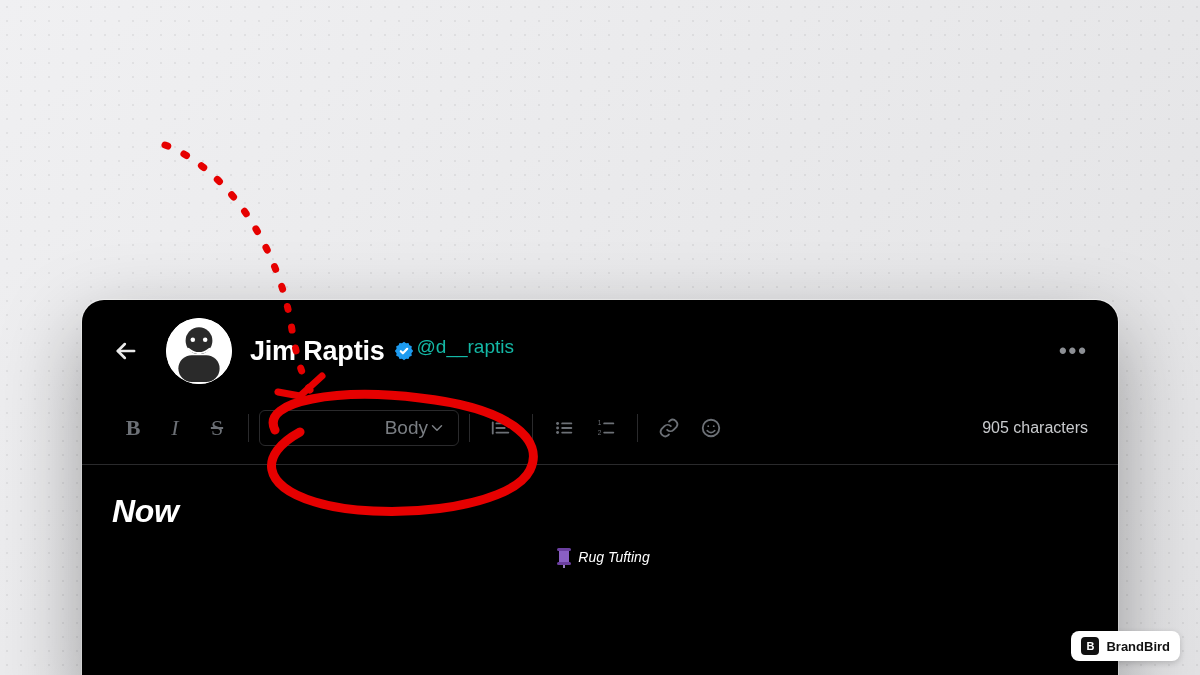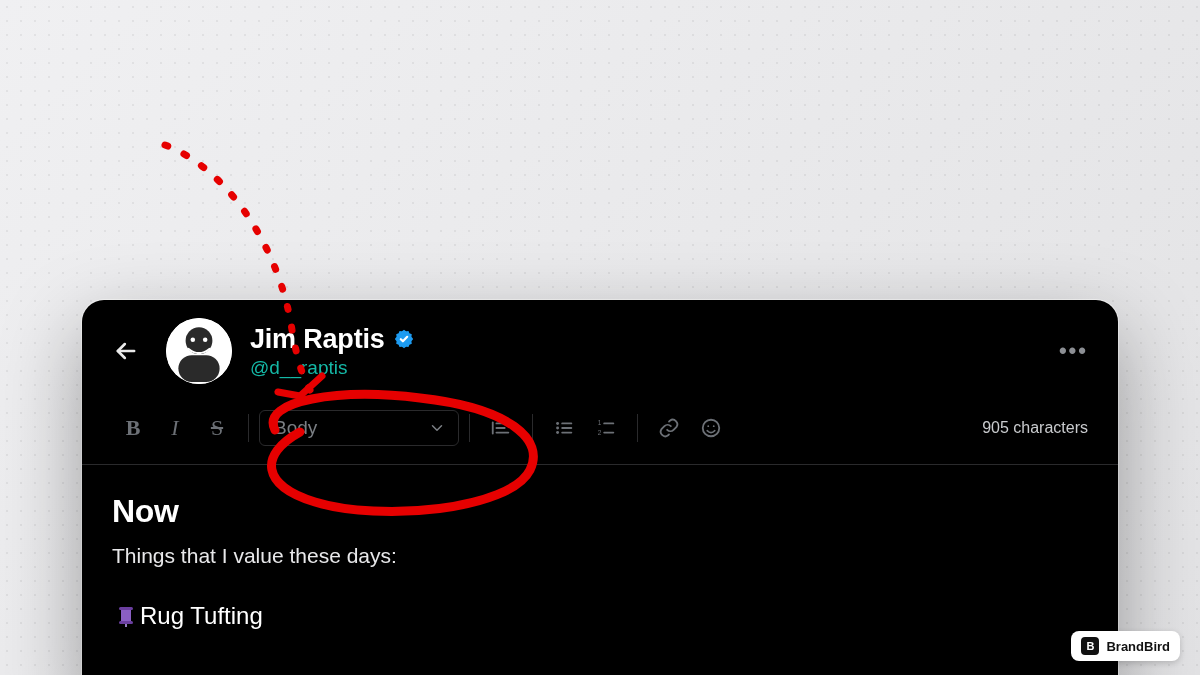--- a/index.html
+++ b/index.html
@@ -40,21 +40,21 @@
     margin-right: 8px;
   }
   .avatar {
     width: 66px; height: 66px; border-radius: 50%;
     background: #fff;
     overflow: hidden;
     flex: 0 0 auto;
     display:flex; align-items:center; justify-content:center;
   }
   .avatar svg { width: 100%; height: 100%; }
-  .name-block { display:flex; flex-direction:column; gap:2px; }
+  .name-block { display:flex; flex-direction:row; gap:2px; }
   .name-row { display:flex; align-items:center; gap:8px; }
   .display-name { color:#fff; font-size:27px; font-weight:800; letter-spacing:-0.2px; }
   .verified { width:22px; height:22px; }
   .handle { color:#14b8a6; font-size:19px; }
   .more {
     position:absolute; right:30px; top:38px;
     color:#8c8f94; cursor:pointer;
     letter-spacing:2px; font-size:22px; font-weight:700;
   }
 
@@ -70,35 +70,35 @@
     width:42px; height:36px;
     display:flex; align-items:center; justify-content:center;
     cursor:pointer;
     color:#6c7076;
   }
   .t-btn.bold { font-weight:800; font-size:22px; font-family: Georgia, 'Times New Roman', serif; }
   .t-btn.italic { font-style:italic; font-family: Georgia, 'Times New Roman', serif; font-size:22px; }
   .t-btn.strike { text-decoration: line-through; font-family: Georgia, 'Times New Roman', serif; font-size:22px; }
   .sep { width:1px; height:28px; background:#2a2a2c; margin: 0 10px; }
   .style-select {
-    display:flex; align-items:center; justify-content:space-between;
+    display:flex; align-items:center; justify-content:flex-end;
     width:200px; height:36px;
     padding: 0 12px 0 14px;
     border:1px solid #2a2a2c; border-radius:6px;
     color:#7a7e83; font-size:19px;
     cursor:pointer;
   }
   .chev { width:18px; height:18px; stroke:#7a7e83; stroke-width:2; fill:none; stroke-linecap:round; stroke-linejoin:round;}
   .icon20 { width:22px; height:22px; stroke:#6c7076; stroke-width:2; fill:none; stroke-linecap:round; stroke-linejoin:round;}
   .char-count { margin-left:auto; color:#c9cbce; font-size:16px; }
 
-  .content { padding: 28px 30px 0 30px; color:#fff; }
+  .content { padding: 28px 30px 0 30px; color:#fff;font-style:italic; }
   .h2 { font-size:32px; font-weight:900; margin-bottom:14px; letter-spacing:-0.3px; }
   .p  { font-size:21px; font-weight:400; color:#e8e8ea; margin-bottom:34px; }
-  .line { font-size:24px; display:flex; align-items:center; gap:0; }
+  .line { font-size:14px; display:flex; align-items:center; gap:0;justify-content:center; }
   .emoji-box {
     width:28px; height:26px; display:inline-flex; align-items:center; justify-content:center;
   }
 
   
   .anno {
     position:absolute; left:0; top:0; width:1200px; height:675px;
     pointer-events:none;
   }
 
@@ -204,21 +204,20 @@
           <circle cx="15" cy="10" r="1" fill="#6c7076" stroke="none"></circle>
           <path d="M8 15c1.2 1.3 2.6 2 4 2s2.8-.7 4-2"></path>
         </svg>
     </div>
 
     <span class="char-count">905 characters</span>
   </div>
 
   <div class="content">
     <div class="h2">Now</div>
-    <div class="p">Things that I value these days:</div>
     <div class="line">
       <span class="emoji-box">
         <svg viewBox="0 0 24 24" width="24" height="24">
           <rect x="5" y="3" width="14" height="3" rx="1.5" fill="#6b3fa0"></rect>
           <rect x="7" y="6" width="10" height="11" fill="#8a5fc4"></rect>
           <rect x="5" y="17" width="14" height="3" rx="1.5" fill="#6b3fa0"></rect>
           <line x1="12" y1="20" x2="12" y2="23" stroke="#c9a8ff" stroke-width="1.5"></line>
         </svg>
       </span>
       <span>Rug Tufting</span>

